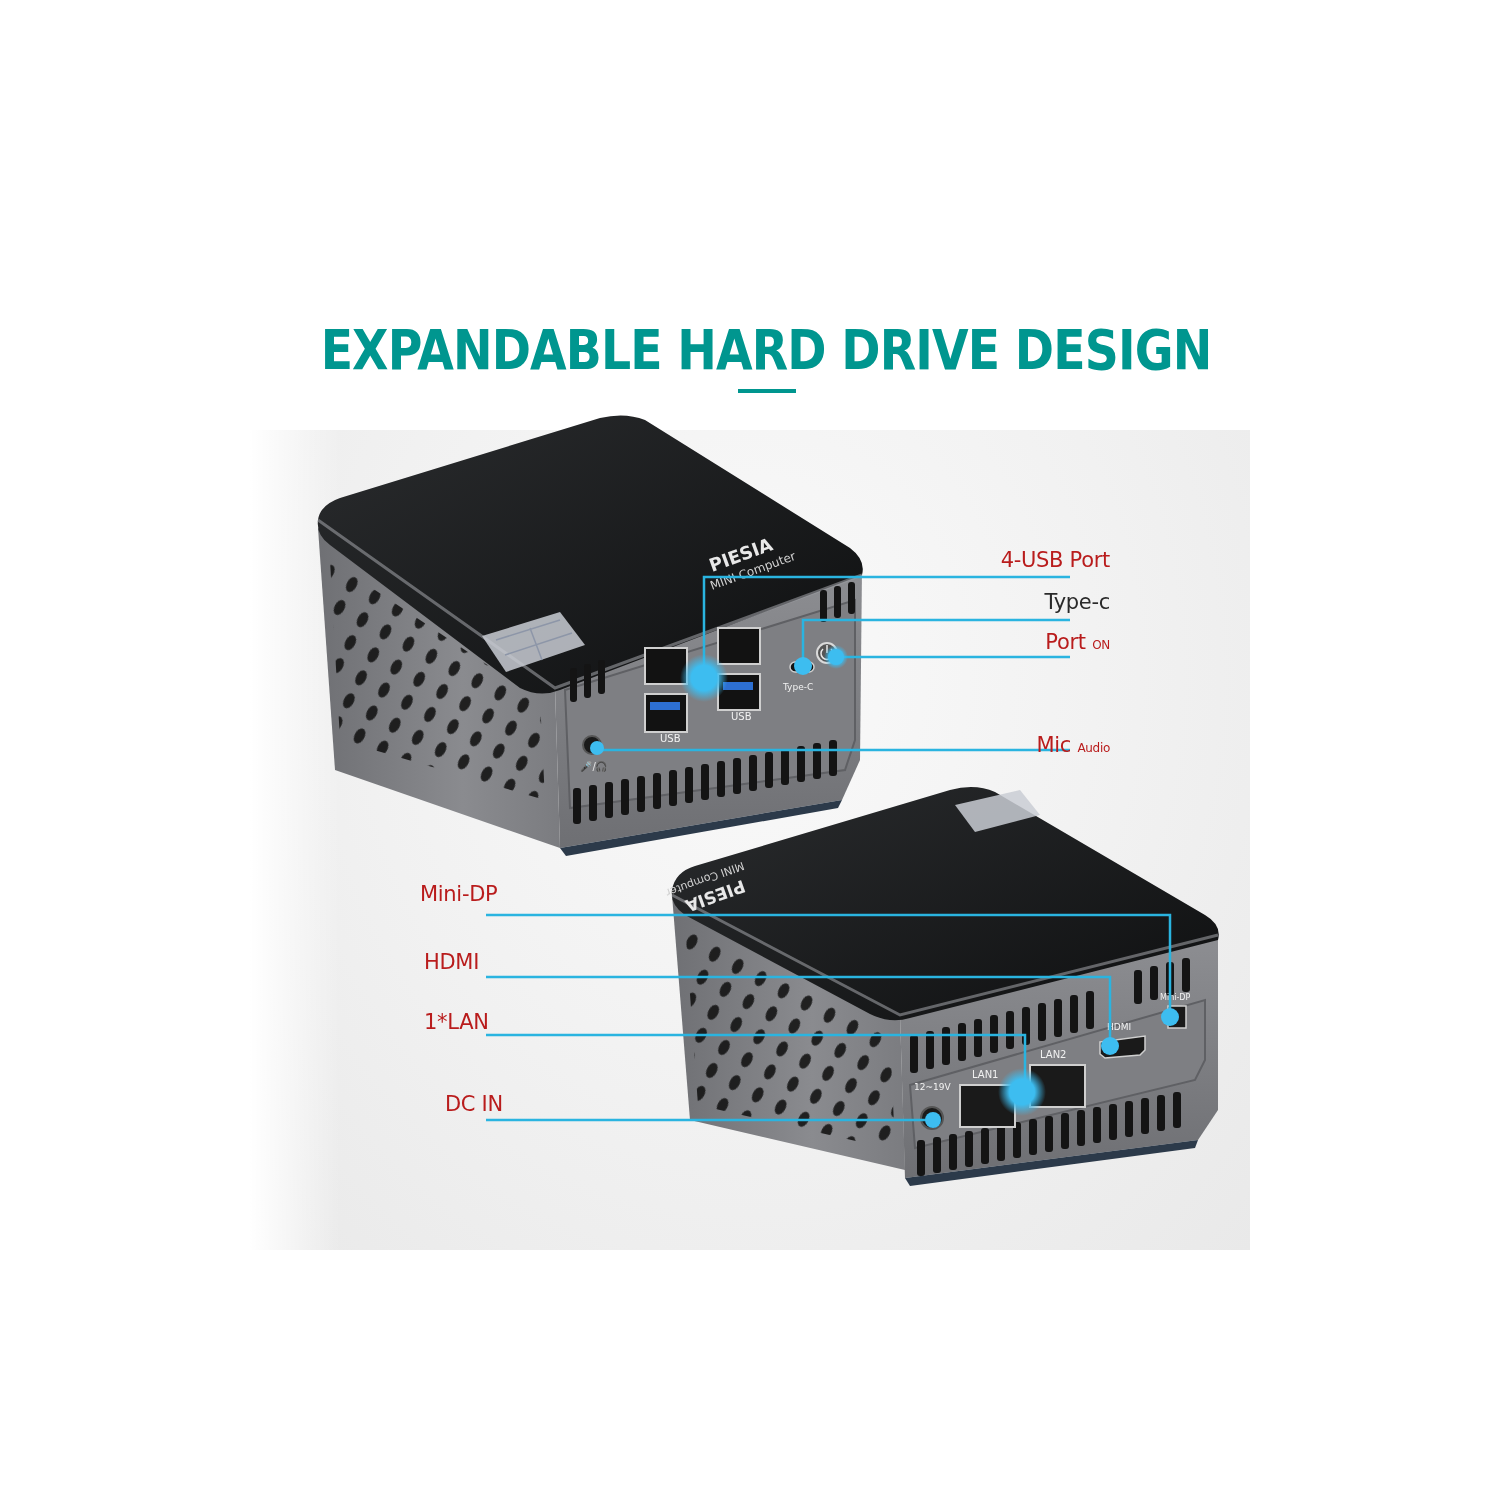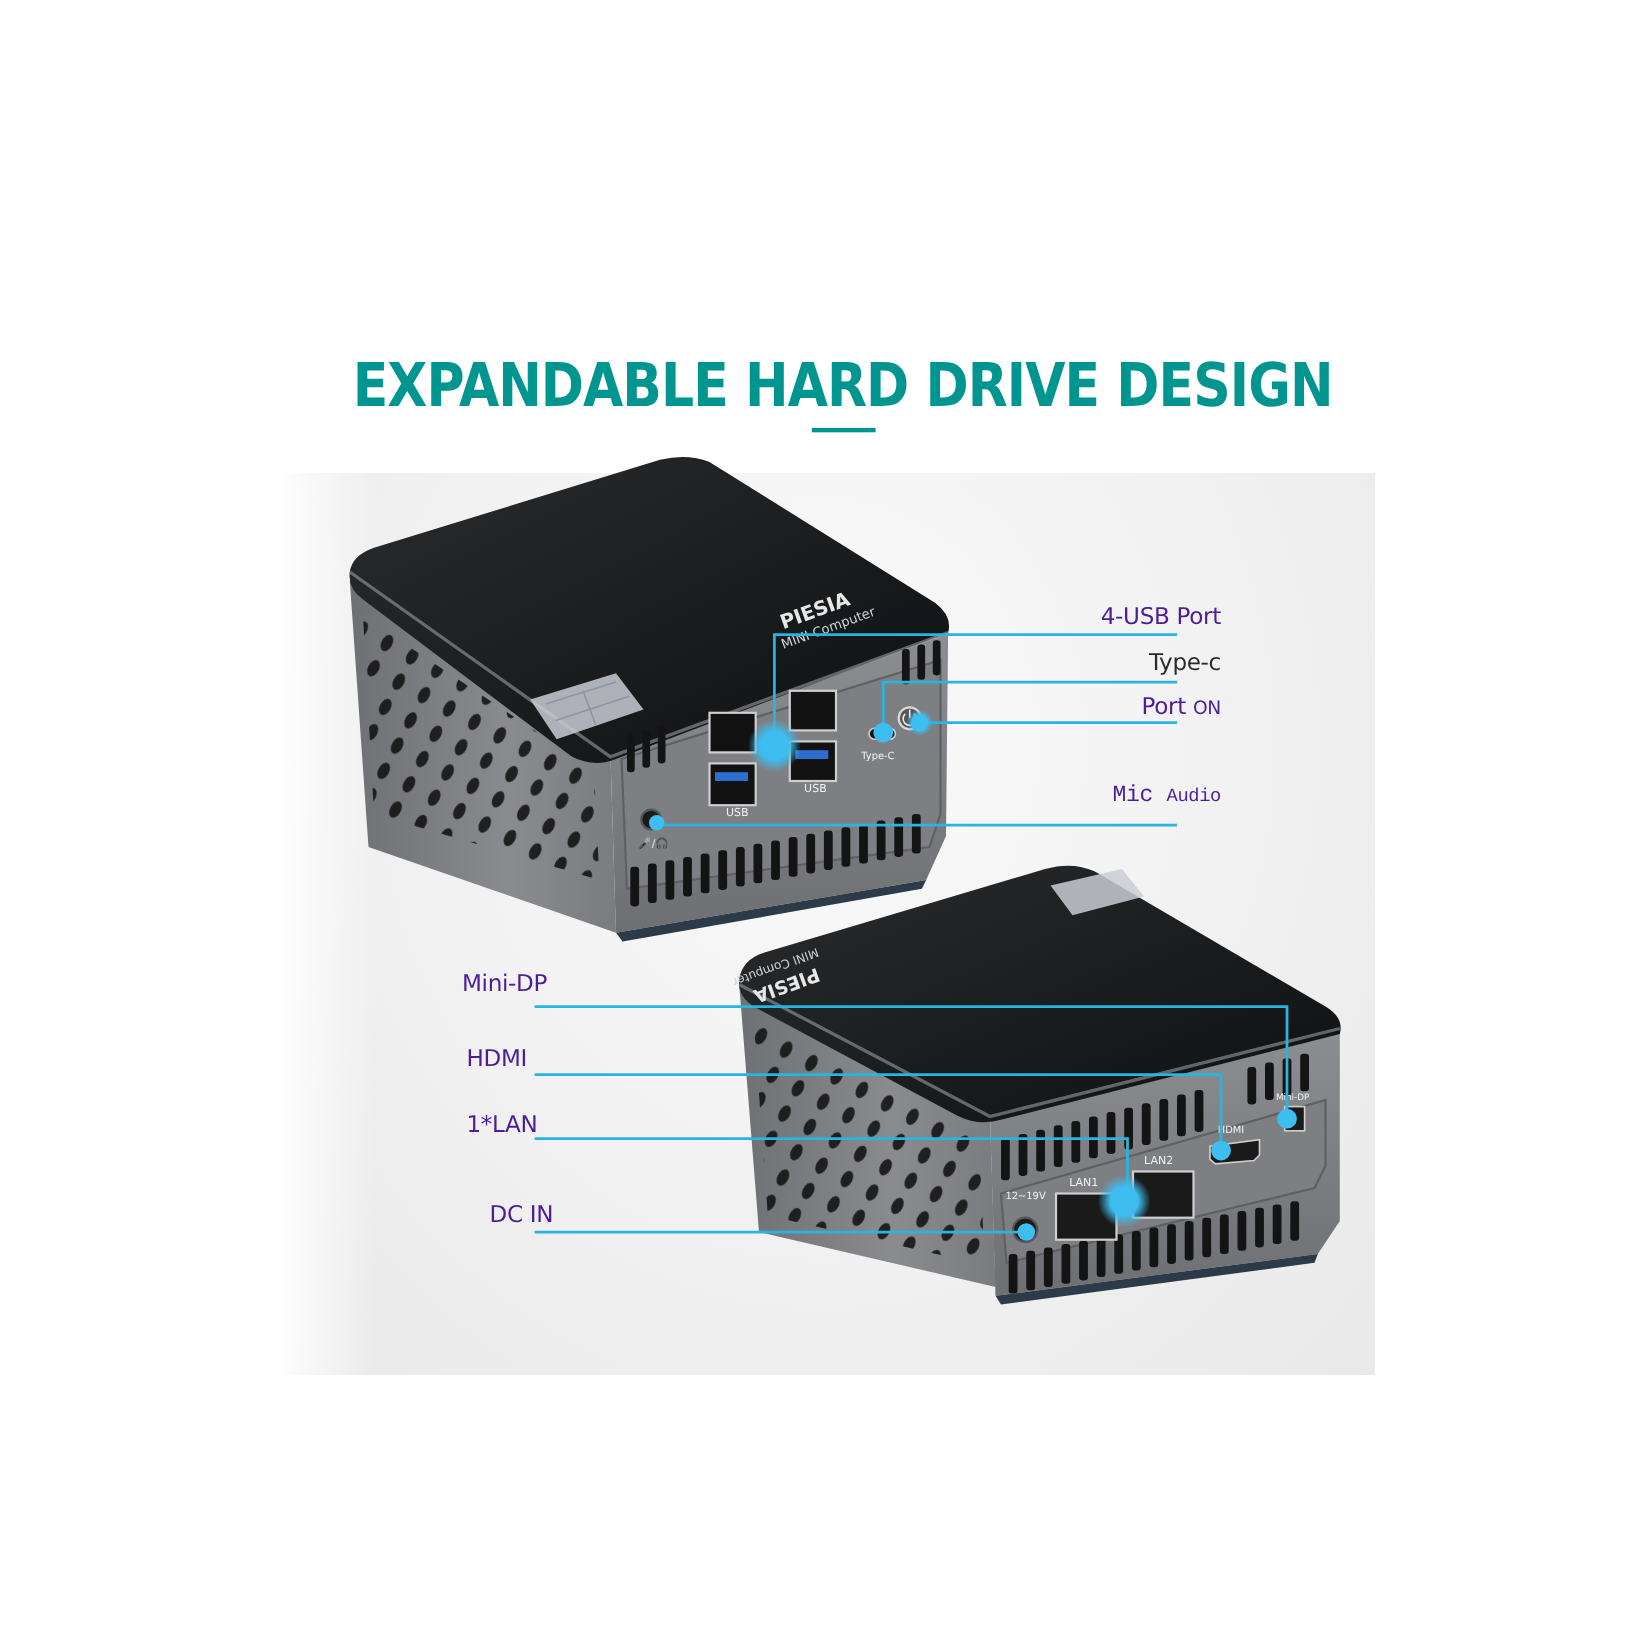--- a/index.html
+++ b/index.html
@@ -7,24 +7,24 @@
          font-family:"DejaVu Sans", sans-serif; }
   .title { position:absolute; left:0; top:318px; width:1532px; text-align:center;
            font-family:"DejaVu Sans", sans-serif; font-weight:bold; font-size:55px;
            letter-spacing:-1px; transform:scaleX(0.86); transform-origin:766px 0; }
   .title-rule { position:absolute; left:738px; top:389px; width:58px; height:4px; }
   .photo { position:absolute; left:250px; top:430px; width:1000px; height:820px;
            background: radial-gradient(ellipse at 50% 30%, #fafafa 0%, #f1f1f1 55%, #e9e9e9 100%); }
   .photo-fade { position:absolute; left:250px; top:430px; width:90px; height:820px;
            background:linear-gradient(to right, #ffffff, rgba(255,255,255,0)); }
   svg.art { position:absolute; left:0; top:0; }
-  .label { position:absolute; font-family:"DejaVu Sans", sans-serif; font-size:21px; color:#4c1d95;
+  .label { position:absolute; font-family:"DejaVu Sans", sans-serif; font-size:21px; color:#b91c1c;
            white-space:nowrap; letter-spacing:-0.3px; }
   .label.right { text-align:right; }
-  .small-caps { font-size:17px; }
+  .small-caps { font-size:12px; }
 </style>
 </head>
 <body>
 
 <div class="title" style="color:#00968f;">EXPANDABLE HARD DRIVE DESIGN</div>
 <div class="title-rule" style="background:#00968f;"></div>
 
 <div class="photo"></div>
 <div class="photo-fade"></div>
 
@@ -224,21 +224,21 @@
     <circle cx="933" cy="1120" r="8" fill="#3dbdf0"></circle>
   </g>
 </svg>
 
 <div class="label right" style="right:390px; top:548px;">4-USB Port</div>
 <div class="label right" style="right:390px; top:590px; color:#2a2a2a;">Type-c</div>
 <div class="label right" style="right:390px; top:630px;">
   <span>Port</span>
   <span class="small-caps">ON</span>
 </div>
-<div class="label right" style="right:390px; top:712px;font-family:Liberation Mono, monospace;">
+<div class="label right" style="right:390px; top:733px;">
   <span>Mic</span>
   <span class="small-caps">Audio</span>
 </div>
 
 <div class="label" style="left:420px; top:882px;">Mini-DP</div>
 <div class="label" style="left:424px; top:950px;">HDMI</div>
 <div class="label" style="left:424px; top:1010px;">1*LAN</div>
 <div class="label" style="left:445px; top:1092px;">DC IN</div>
 
 </body></html>

